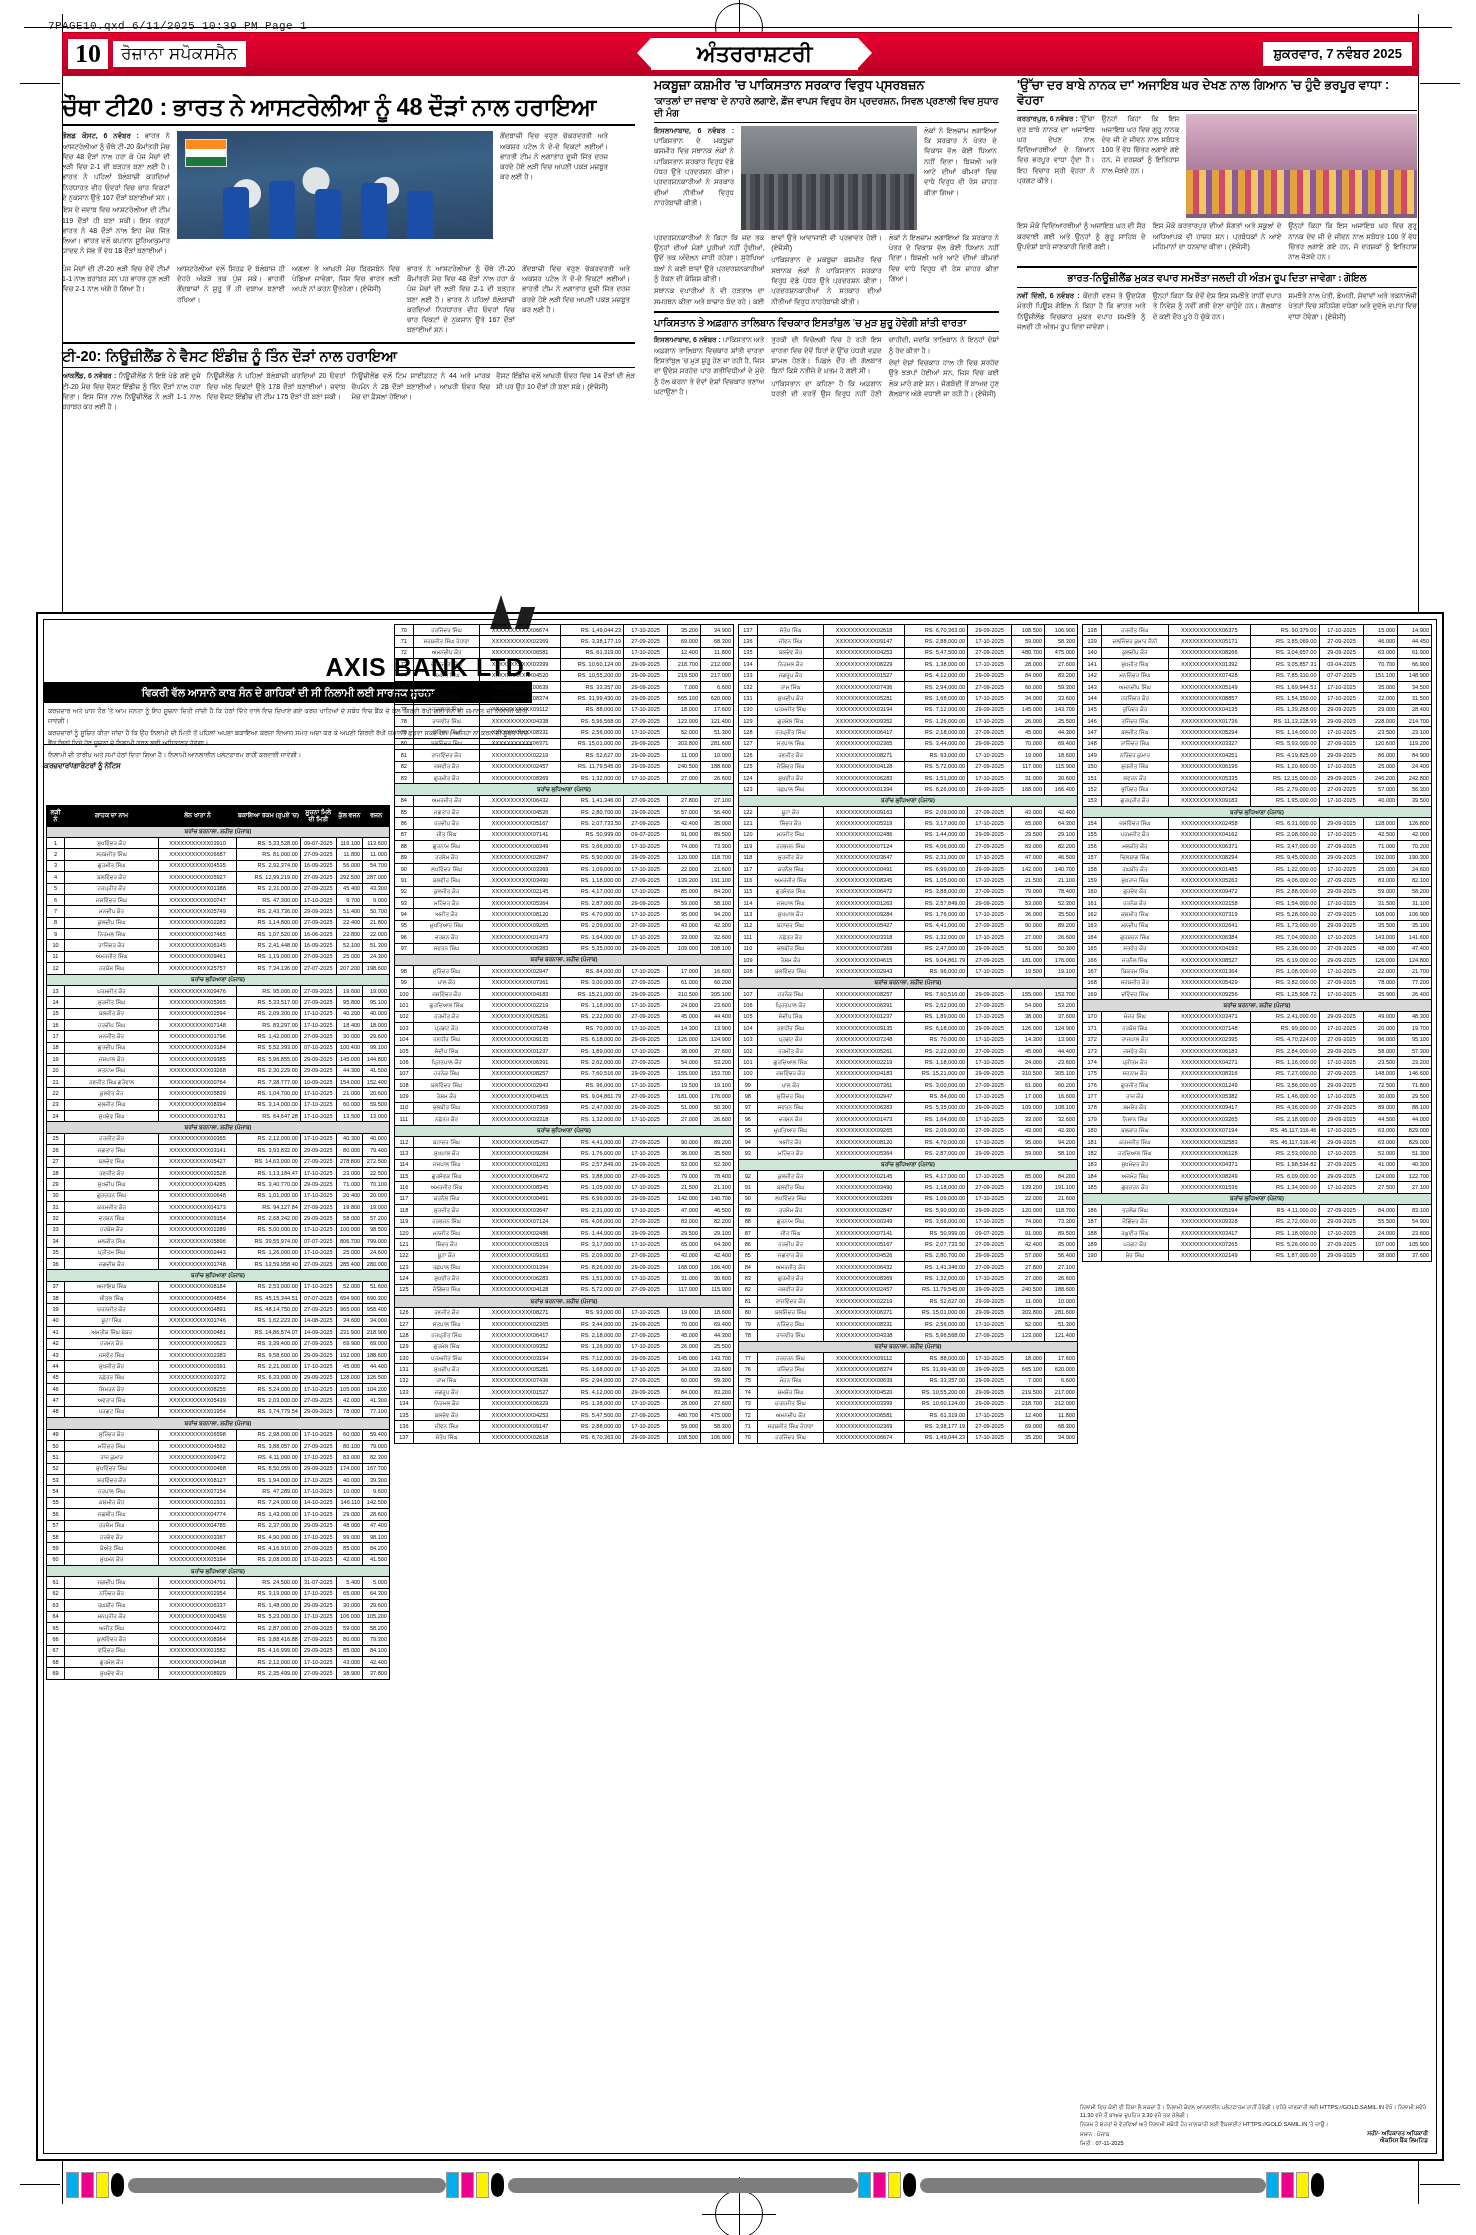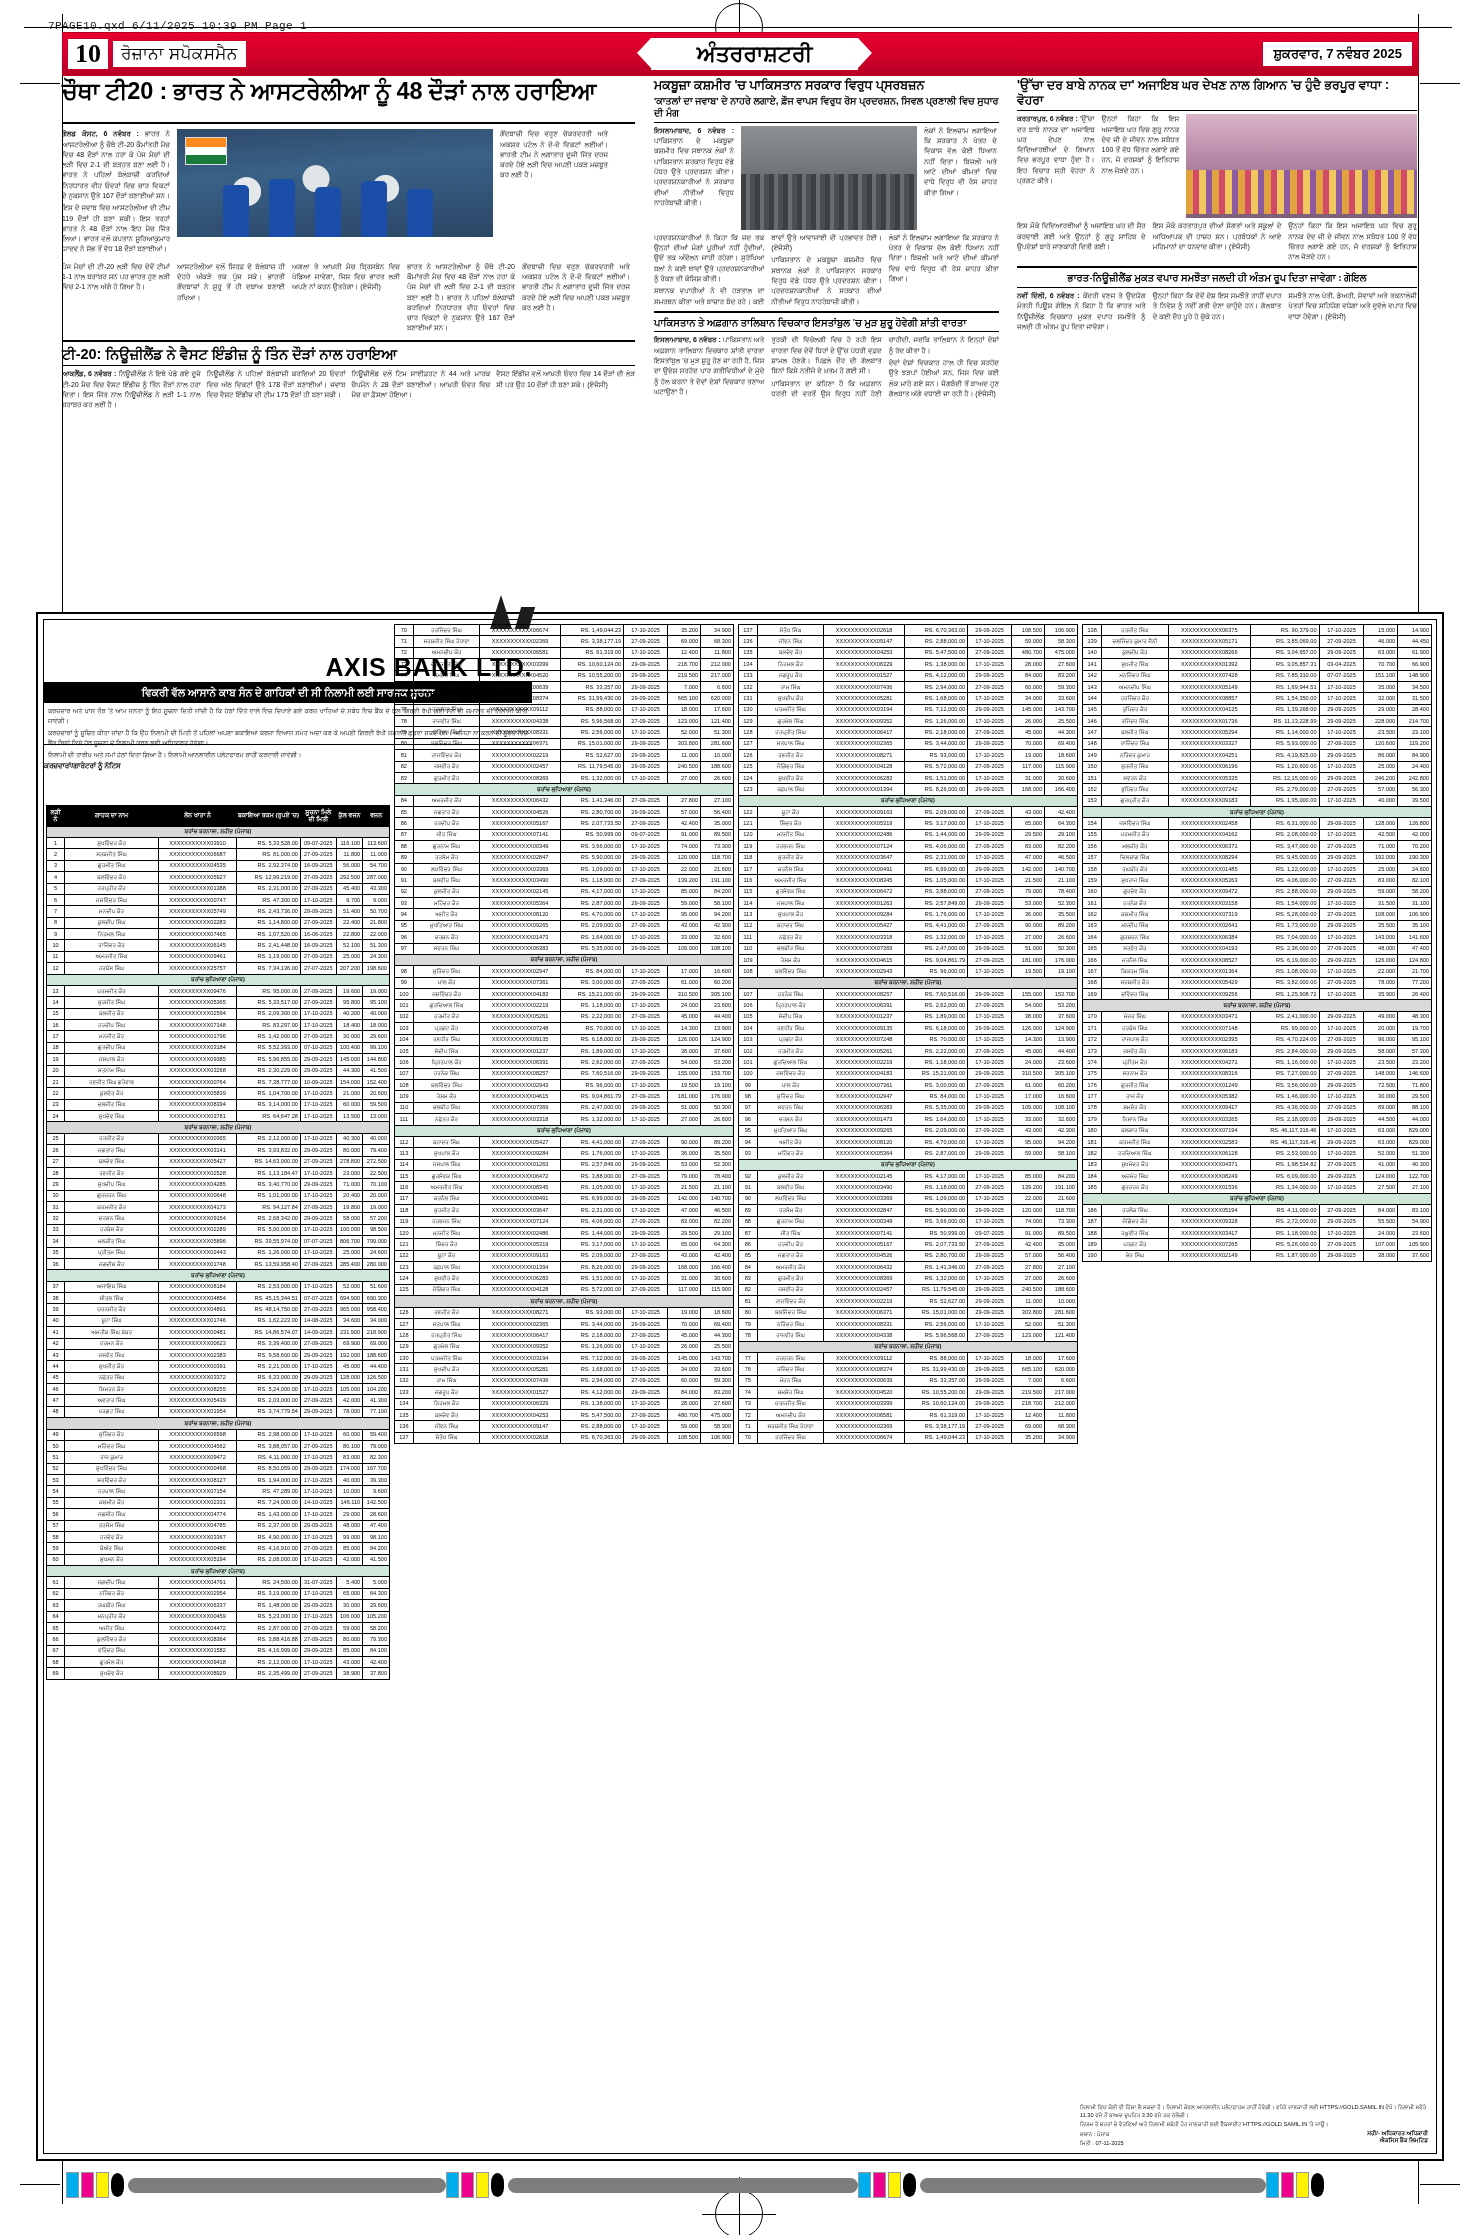--- a/index.html
+++ b/index.html
@@ -36,21 +36,21 @@
   
   .hl{font-weight:bold;line-height:1.12;}
   .body-col{font-size:7.0px;line-height:1.47;text-align:justify;color:#111;}
   .body-col p{margin:0 0 2px 0;}
   .dateline{font-weight:bold;}
 
   .news-area{position:absolute;left:62px;top:78px;width:1355px;}
 
   
   .story1{position:absolute;left:0;top:0;width:573px;}
-  .h1-main{font-size:23.5px;letter-spacing:-.2px;border-bottom:2px solid #000;padding-bottom:18px;}
+  .h1-main{font-size:23.5px;letter-spacing:-.2px;border-bottom:2px solid #000;padding-bottom:4px;margin-top:16px;}
   .s1-grid{display:flex;gap:7px;margin-top:5px;}
   .s1-col{width:108px;}
   .photo{background:#6d6e71;position:relative;overflow:hidden;}
   .photo.ph1{width:316px;height:108px;}
   .ph1{background:
       radial-gradient(circle at 22% 58%, #e4e8ea 0 14px, transparent 15px),
       radial-gradient(circle at 44% 46%, #dfe4e6 0 13px, transparent 14px),
       radial-gradient(circle at 66% 55%, #e2e6e8 0 13px, transparent 14px),
       linear-gradient(175deg,#2e4a6a 0%,#3a6187 38%,#2b4666 100%);}
   .ph1 .jersey{position:absolute;bottom:0;width:26px;height:52px;background:#1b4ea8;border-radius:5px 5px 0 0;}

